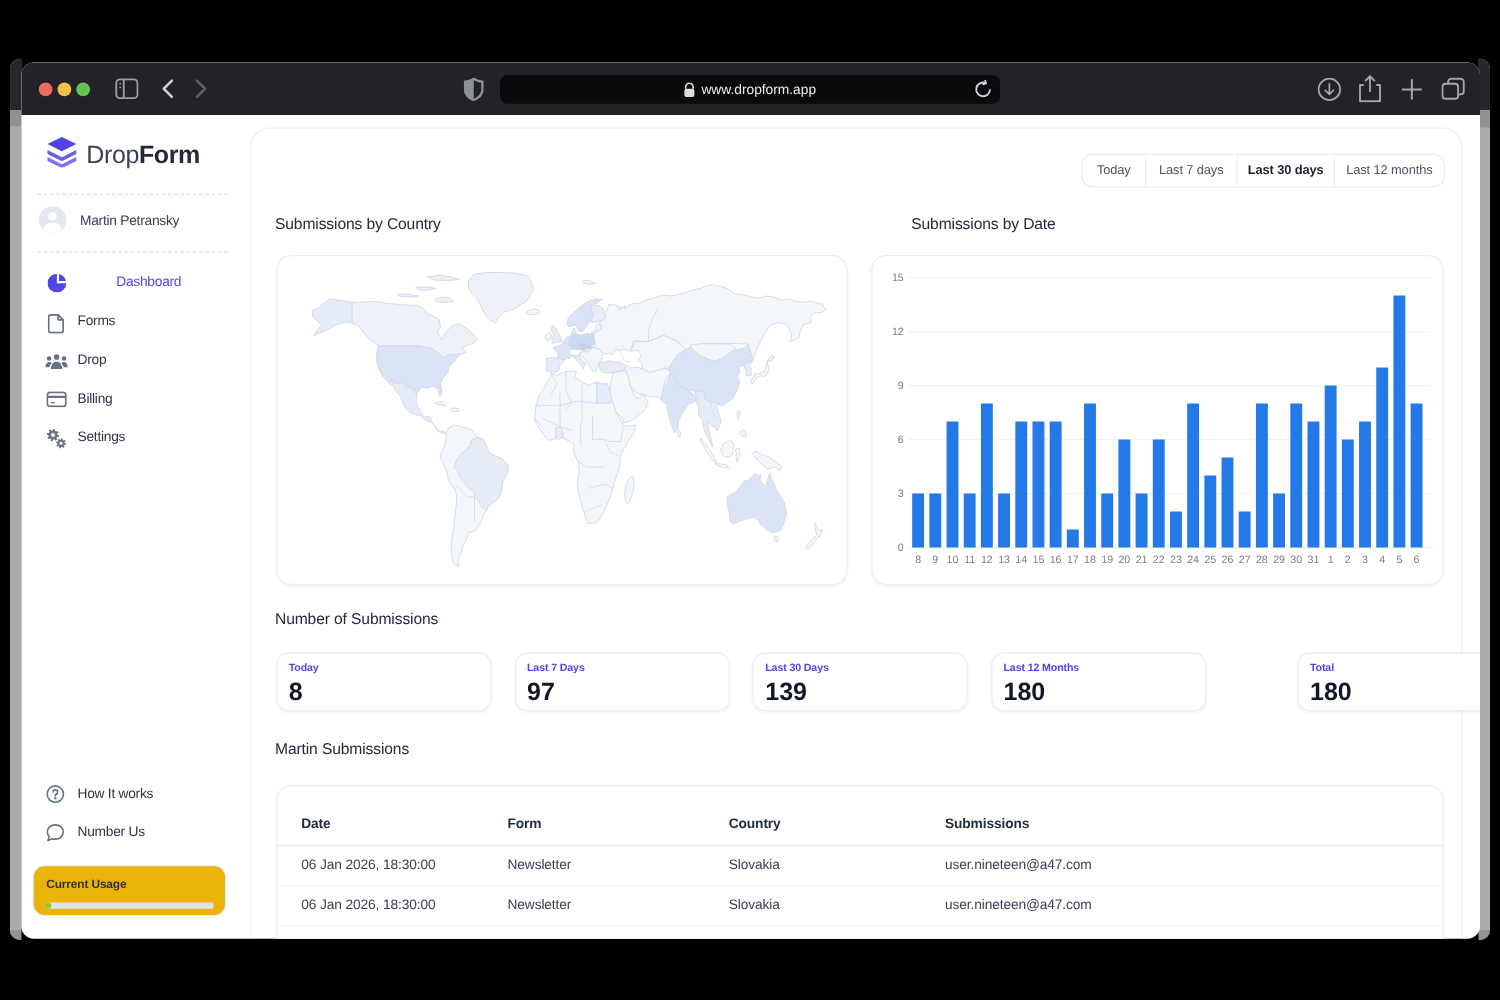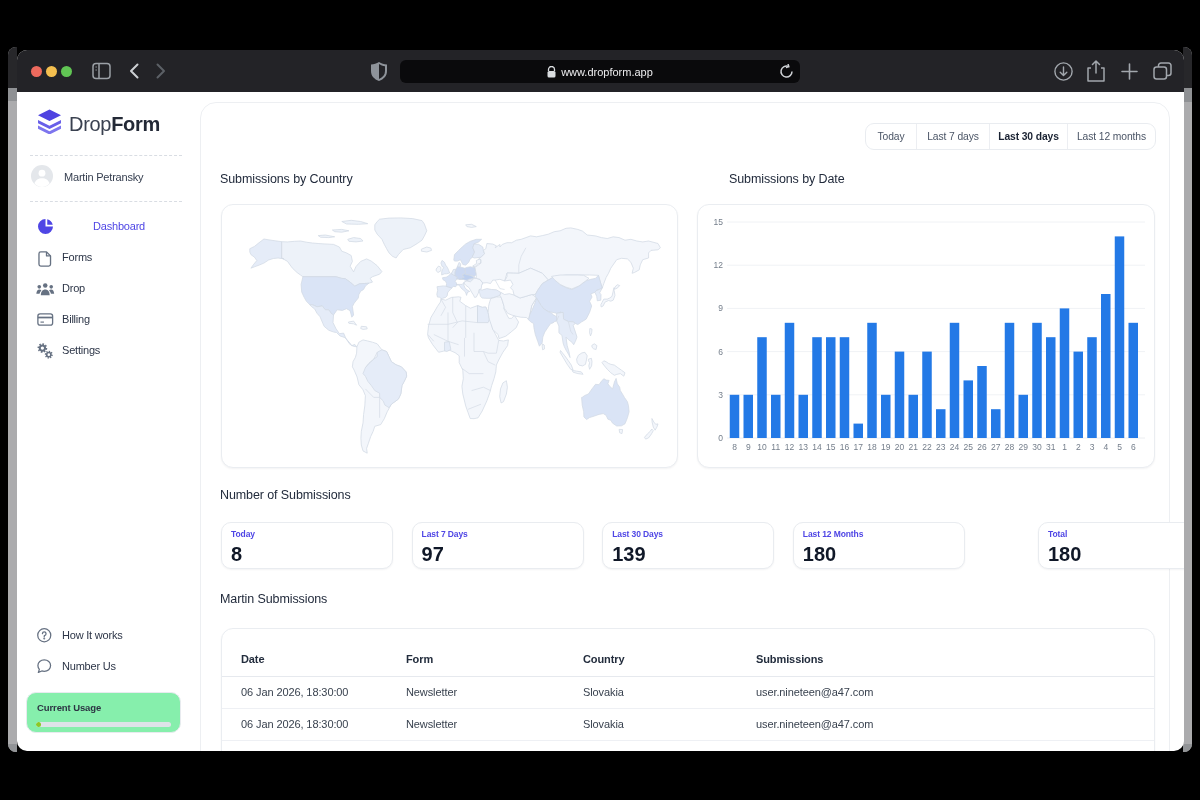--- a/index.html
+++ b/index.html
@@ -168,21 +168,21 @@
       <circle cx="8" cy="8" r="7.2"></circle>
       <path d="M6 6.2 A2 2 0 1 1 8.3 8.3 L8 8.8 L8 9.6" stroke-linecap="round"></path>
       <circle cx="8" cy="11.6" r="0.4" fill="#667182"></circle>
     </svg>
   <div class="abs nav" style="left:45px;top:579px;text-align:center;">How It works</div>
   <svg class="abs" style="left:20px;top:609px;" width="14.5" height="14.5" viewBox="0 0 16 16" fill="none" stroke="#667182" stroke-width="1.4">
       <path d="M8 1 C12 1 15 3.7 15 7.3 C15 10.9 12 13.6 8 13.6 C7 13.6 6.1 13.5 5.3 13.2 L1.5 14.8 L2.6 11.5 C1.6 10.4 1 9 1 7.3 C1 3.7 4 1 8 1 Z" stroke-linejoin="round"></path>
     </svg>
   <div class="abs nav" style="left:45px;top:610px;">Number Us</div>
 
-  <div class="abs" style="left:9px;top:642px;width:155px;height:41px;border:1px solid #e8ebef;border-radius:10px;background:#86efac;">
+  <div class="abs" style="left:9px;top:642px;width:155px;height:41px;border:1px solid #e8ebef;border-radius:10px;background:#eab308;">
     <div class="abs" style="left:10px;top:9px;font-size:9.5px;font-weight:bold;letter-spacing:-0.1px;color:#2c3443;">Current Usage</div>
     <div class="abs" style="left:9px;top:29px;width:135px;height:4.5px;border-radius:3px;background:#dee3e8;overflow:hidden;">
       <div style="width:5px;height:100%;background:#8bc926;border-radius:3px;"></div>
     </div>
   </div>
 
   <div class="abs" id="seg">
     <div style="width:50px;">Today</div>
     <div style="width:73px;">Last 7 days</div>
     <div class="on" style="width:78px;">Last 30 days</div>

